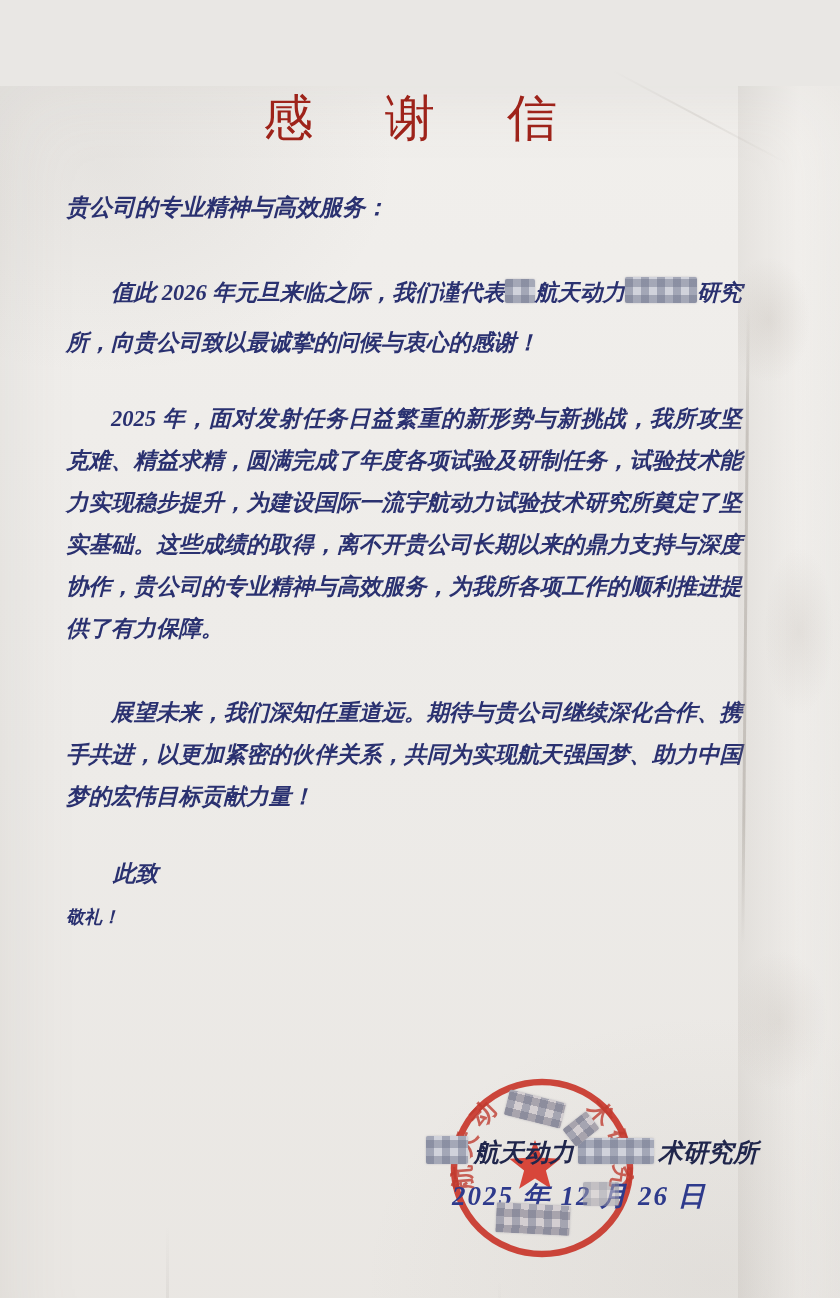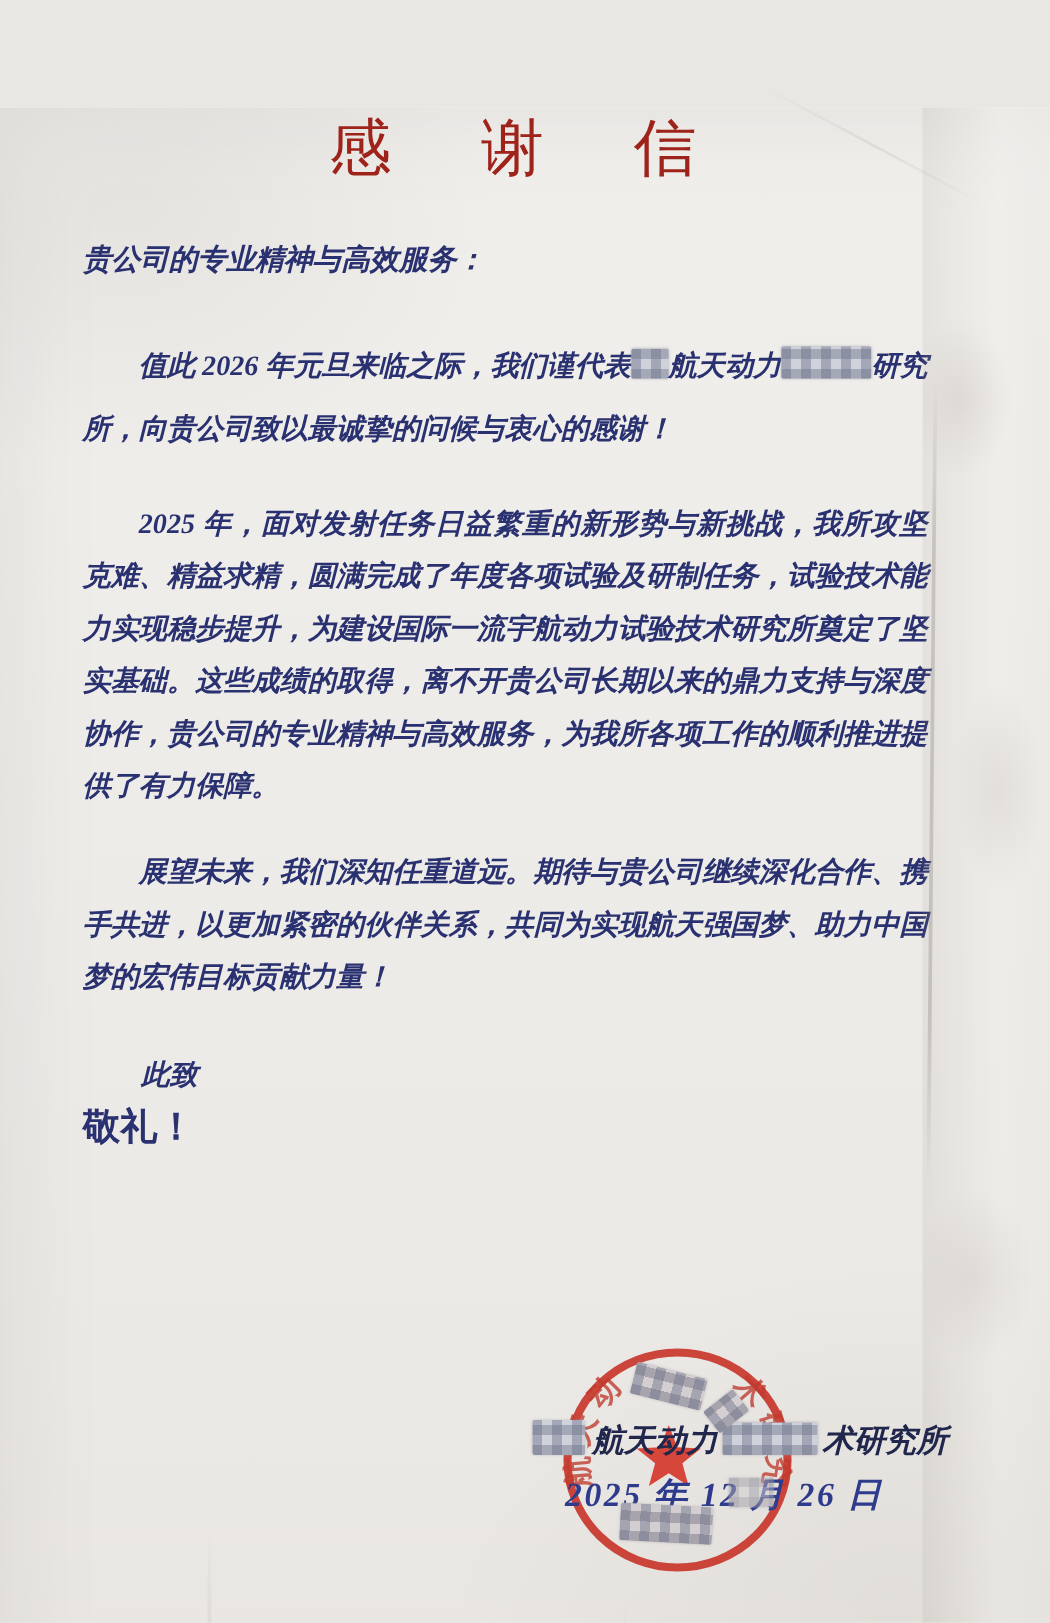--- a/index.html
+++ b/index.html
@@ -44,27 +44,27 @@
     margin:42px 100px 0 66px;font-size:23px;line-height:32px;
     font-weight:bold;font-style:italic;color:#2a3170;
   }
   .para{
     margin:0 98px 0 66px;font-size:22.5px;line-height:42px;
     font-weight:bold;font-style:italic;color:#2a3170;
     text-align:justify;text-indent:45px;
   }
   .p1{margin-top:44px;line-height:50px;}
   .p2{margin-top:30px;}
-  .p3{margin-top:27px;}
+  .p3{margin-top:42px;}
   .p4{margin-top:44px;}
   .line1wrap{white-space:nowrap;}
   .cizhi{margin:36px 0 0 66px;padding-left:47px;font-size:22.5px;line-height:42px;
+    font-weight:bold;font-style:italic;color:#2a3170;font-family:Liberation Mono, monospace;}
+  .jingli{margin:0 0 0 66px;font-size:18px;line-height:42px;
     font-weight:bold;font-style:italic;color:#2a3170;}
-  .jingli{margin:0 0 0 66px;font-size:30px;line-height:42px;
-    font-weight:bold;color:#2a3170;}
 
   .signature{
     position:absolute;left:398px;top:1050px;z-index:3;white-space:nowrap;
     font-size:25px;font-weight:bold;font-style:italic;color:#20264c;padding-left:28px;
   }
   .dateline{
     position:absolute;left:452px;top:1092px;z-index:3;white-space:nowrap;
     font-size:27px;letter-spacing:2px;font-weight:bold;font-style:italic;color:#2e3a8c;text-align:center;
   }
 

